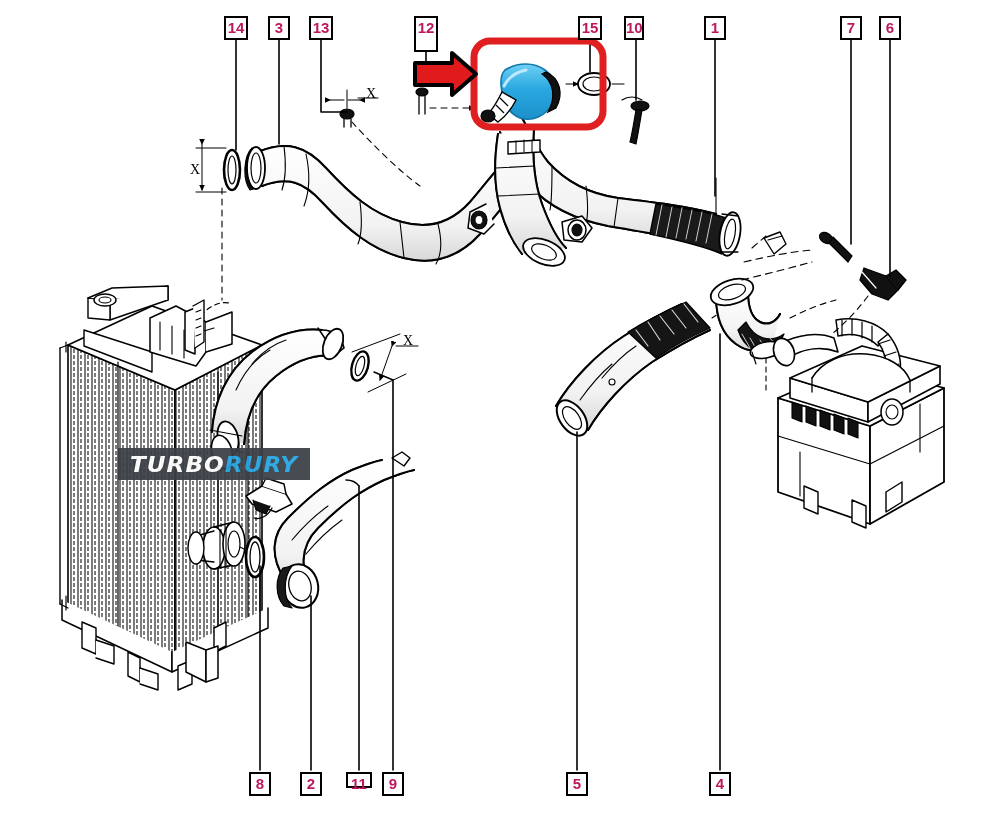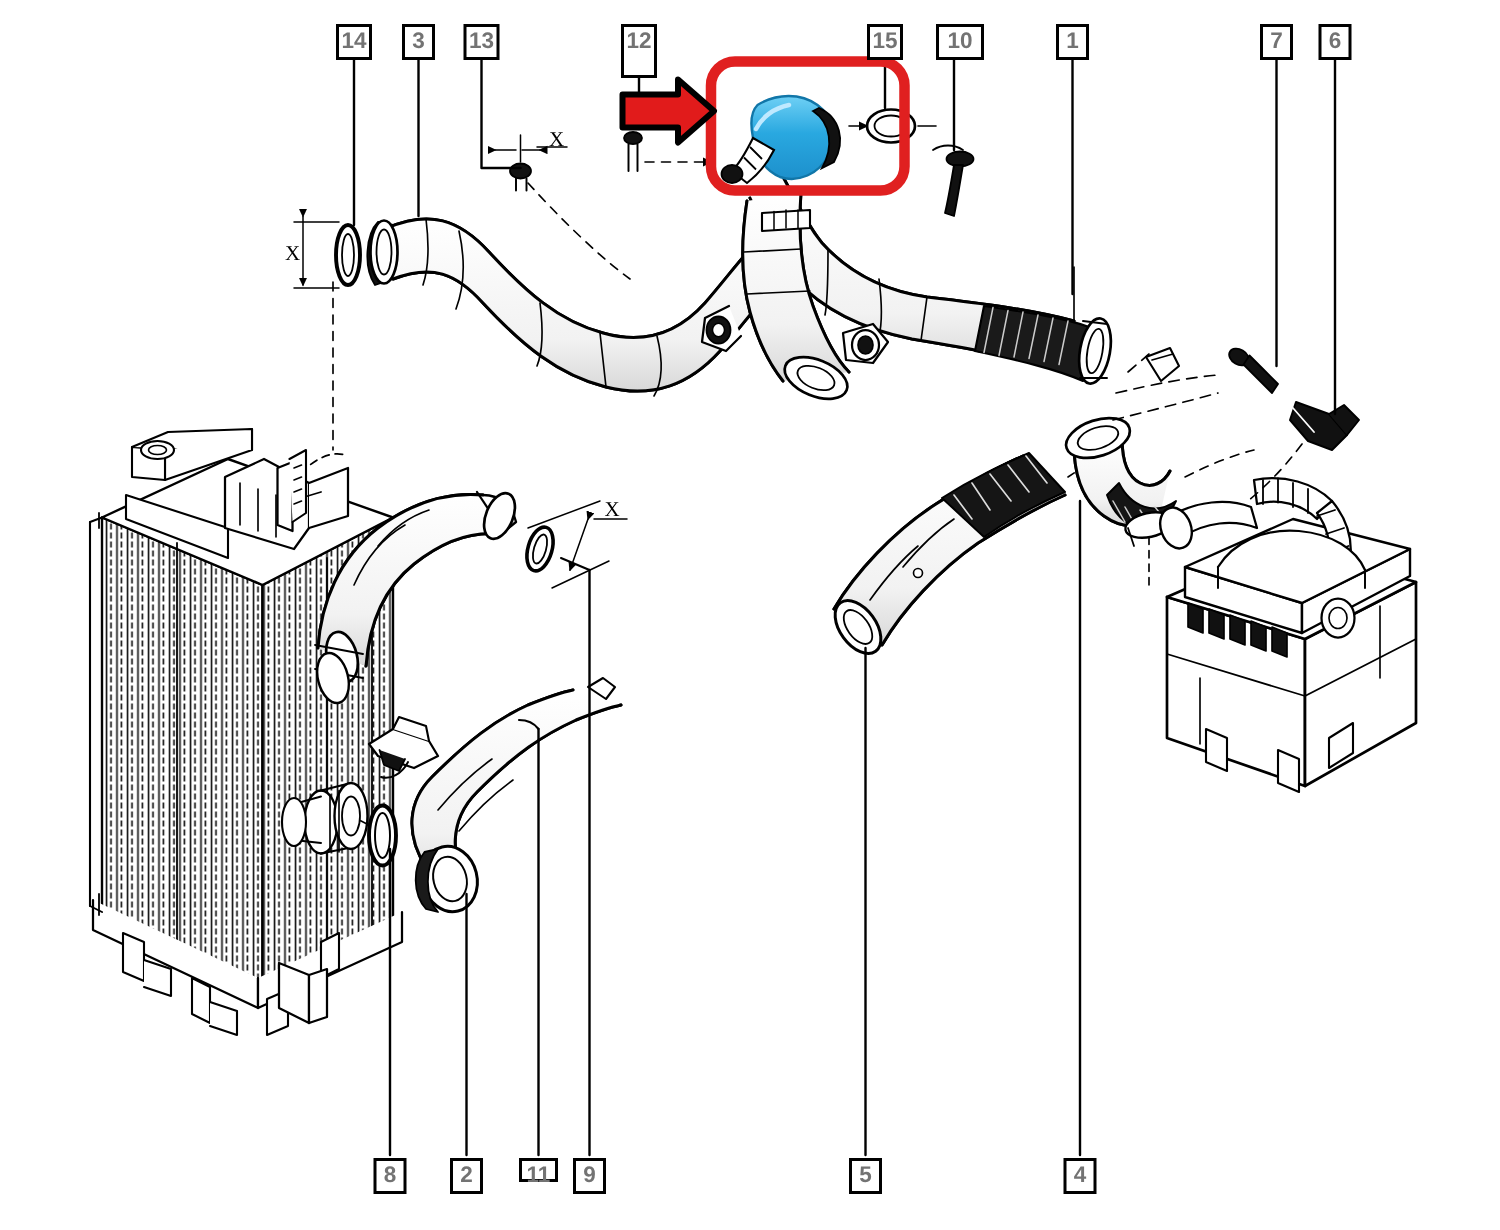--- a/index.html
+++ b/index.html
@@ -12,21 +12,21 @@
   #stage svg{position:absolute;left:0;top:0;}
   .callout-box{
     position:absolute;
     border:2px solid #000;
     background:#fff;
     font-family:"Liberation Sans", sans-serif;
     font-weight:700;
     font-size:15px;
     line-height:20px;
     text-align:center;
-    color:#737373;
+    color:#be185d;
     box-sizing:border-box;
   }
   .dim-label{
     position:absolute;
     font-family:"Liberation Serif", serif;
     font-size:14px;
     color:#000;
   }
   #watermark{
     position:absolute;
@@ -511,32 +511,37 @@
       </g>
 
       <rect x="474" y="41" width="129" height="86" rx="16" ry="16" fill="none" stroke="#e02020" stroke-width="7"></rect>
 
       <g>
         <path d="M415,63 L452,63 L452,53 L476,74 L452,95 L452,85 L415,85 Z" fill="#e11b1b" stroke="#000" stroke-width="4" stroke-linejoin="round"></path>
       </g>
     </g>
   </svg>
 
+  <div id="watermark">
+    <span class="wm-text">
+      <span class="wm-a">TURBO</span><span class="wm-b">RURY</span>
+    </span>
+  </div>
 
   <div class="dim-label" style="left:190px;top:162px;">X</div>
   <div class="dim-label" style="left:366px;top:86px;">X</div>
   <div class="dim-label" style="left:403px;top:333px;">X</div>
 
   <div id="callouts-top">
       <div class="callout-box" style="left: 224px; top: 16px; width: 24px; height: 24px;">14</div>
       <div class="callout-box" style="left: 268px; top: 16px; width: 22px; height: 24px;">3</div>
       <div class="callout-box" style="left: 309px; top: 16px; width: 24px; height: 24px;">13</div>
       <div class="callout-box" style="left: 414px; top: 16px; width: 24px; height: 36px;">12</div>
       <div class="callout-box" style="left: 578px; top: 16px; width: 24px; height: 24px;">15</div>
-      <div class="callout-box" style="left: 624px; top: 16px; width: 32px; height: 24px;">10</div>
+      <div class="callout-box" style="left: 624px; top: 16px; width: 20px; height: 24px;">10</div>
       <div class="callout-box" style="left: 704px; top: 16px; width: 22px; height: 24px;">1</div>
       <div class="callout-box" style="left: 840px; top: 16px; width: 22px; height: 24px;">7</div>
       <div class="callout-box" style="left: 879px; top: 16px; width: 22px; height: 24px;">6</div>
     </div>
   <div id="callouts-bottom">
       <div class="callout-box" style="left: 249px; top: 772px; width: 22px; height: 24px;">8</div>
       <div class="callout-box" style="left: 300px; top: 772px; width: 22px; height: 24px;">2</div>
       <div class="callout-box" style="left: 346px; top: 772px; width: 26px; height: 16px;">11</div>
       <div class="callout-box" style="left: 382px; top: 772px; width: 22px; height: 24px;">9</div>
       <div class="callout-box" style="left: 566px; top: 772px; width: 22px; height: 24px;">5</div>

